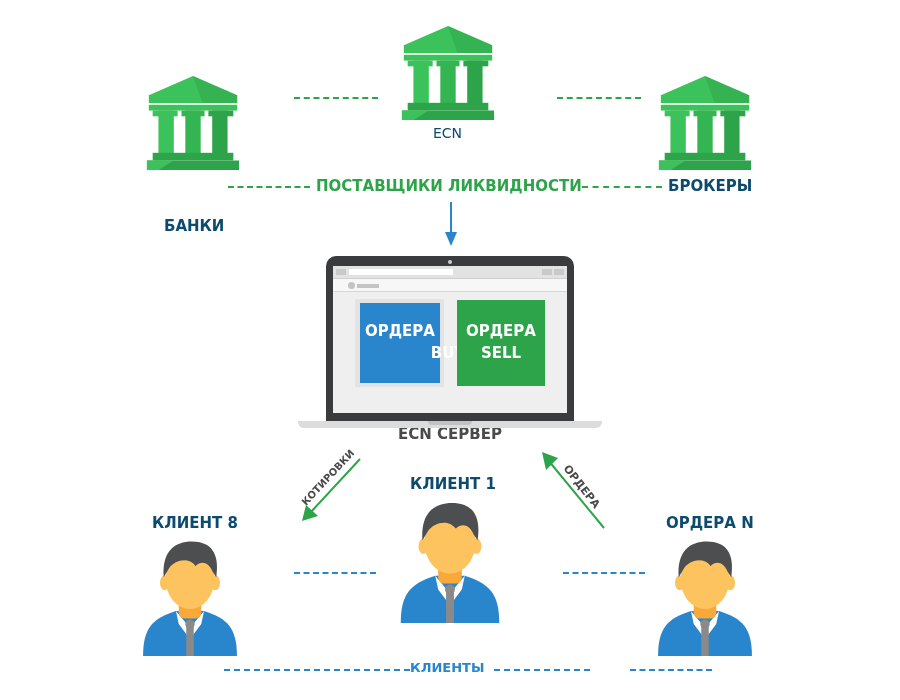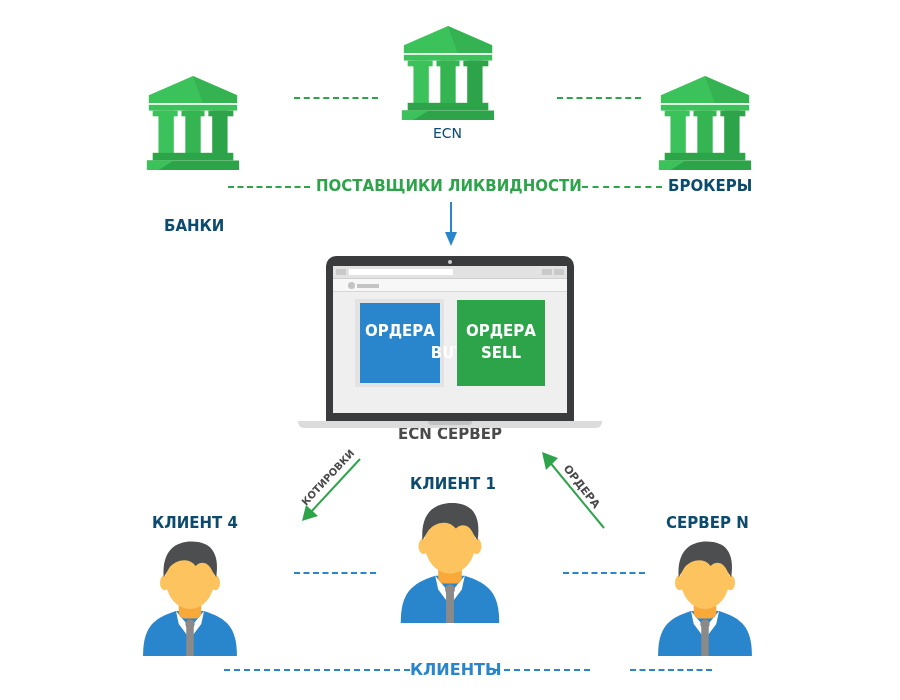--- a/index.html
+++ b/index.html
@@ -102,34 +102,34 @@
   <polygon points="2,66 6,50 18,61" fill="#2ea44a"></polygon>
 </svg>
 <div class="lbl" style="left:292px;top:472px;font-size:10px;color:#4a4a4a;transform:rotate(-47deg);transform-origin:center;">КОТИРОВКИ</div>
 
 <svg style="left:540px;top:452px;" width="70" height="80">
   <line x1="8" y1="8" x2="64" y2="76" stroke="#2ea44a" stroke-width="2"></line>
   <polygon points="2,0 18,6 6,18" fill="#2ea44a"></polygon>
 </svg>
 <div class="lbl" style="left:556px;top:480px;font-size:11px;color:#4a4a4a;transform:rotate(52deg);transform-origin:center;">ОРДЕРА</div>
 
-<div class="lbl dark" style="left:152px;top:514px;font-size:15px;">КЛИЕНТ 4</div>
+<div class="lbl dark" style="left:152px;top:514px;font-size:15px;">КЛИЕНТ 8</div>
 <svg style="left:130px;top:534px;" width="120" height="122">
     <use href="#person" width="120" height="122"></use>
   </svg>
 
 <div class="lbl dark" style="left:410px;top:475px;font-size:15px;">КЛИЕНТ 1</div>
 <svg style="left:388px;top:495px;" width="124" height="128">
     <use href="#person" width="124" height="128"></use>
   </svg>
 
-<div class="lbl dark" style="left:666px;top:514px;font-size:15px;">СЕРВЕР N</div>
+<div class="lbl dark" style="left:666px;top:514px;font-size:15px;">ОРДЕРА N</div>
 <svg style="left:645px;top:534px;" width="120" height="122">
     <use href="#person" width="120" height="122"></use>
   </svg>
 
 <div class="dash" style="left:294px;top:572px;width:82px;border-color:#2a86cc;"></div>
 <div class="dash" style="left:563px;top:572px;width:82px;border-color:#2a86cc;"></div>
 
 <div class="dash" style="left:224px;top:669px;width:186px;border-color:#2a86cc;"></div>
-<div class="lbl blue" style="left:410px;top:660px;font-size:16px;">КЛИЕНТЫ</div>
+<div class="lbl blue" style="left:410px;top:660px;font-size:13px;">КЛИЕНТЫ</div>
 <div class="dash" style="left:494px;top:669px;width:96px;border-color:#2a86cc;"></div>
 <div class="dash" style="left:630px;top:669px;width:82px;border-color:#2a86cc;"></div>
 
 </body></html>

